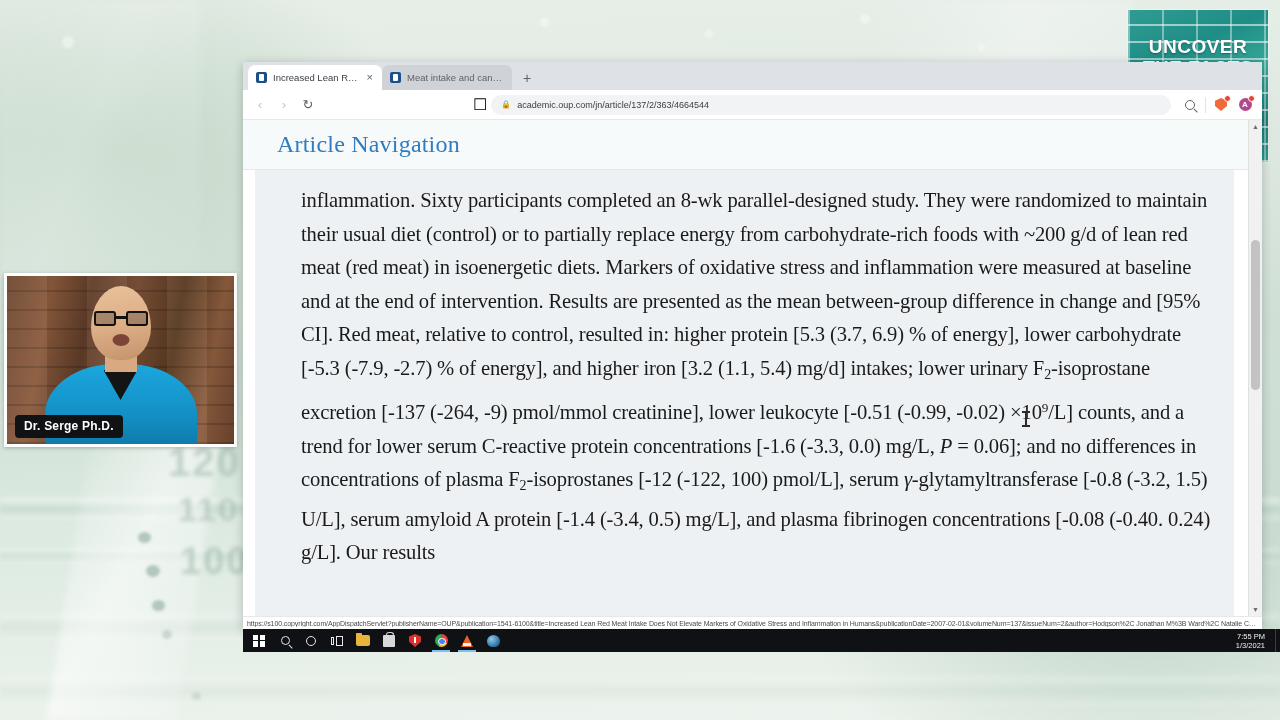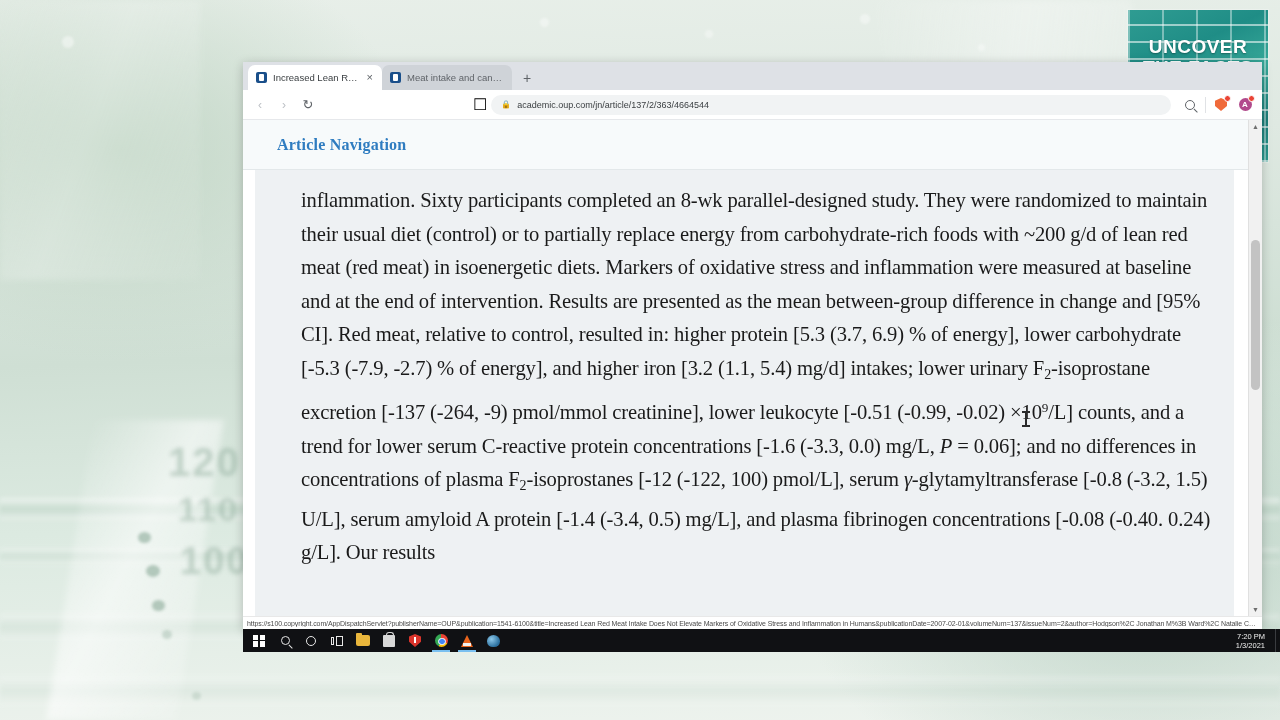--- a/index.html
+++ b/index.html
@@ -363,23 +363,22 @@
     height: 50px;
     background: #f7fafb;
     border-bottom: 1px solid #e3e8ea;
     display: flex;
     align-items: center;
     padding-left: 34px;
   }
   #article-nav-title {
     color: #2f7cc0;
     font-family: "Liberation Serif", serif;
-    font-size: 16px;
+    font-size: 24px;
     letter-spacing: .2px;
-    font-weight: bold;
   }
   .article-body-wrap {
     position: relative;
     height: calc(100% - 50px);
     background: #ffffff;
     display: flex;
   }
   .rail-left { width: 12px; background: #ffffff; flex: none; }
   .article-column {
     flex: 1;
@@ -592,20 +591,37 @@
   <div id="logo-badge">
     <div class="lg1">UNCOVER</div>
     <div class="lg2">THE FACTS</div>
     <div class="lgwith">with</div>
     <div class="lgbox">
       <div class="lgdr">DR</div>
       <div class="lgserge">SERGE</div>
     </div>
   </div>
 
+  <div id="webcam">
+    <div class="wall"></div>
+    <div class="person">
+      <div class="shirt">
+        <div class="collar-v"></div>
+      </div>
+      <div class="neck"></div>
+      <div class="head"></div>
+      <div class="glasses">
+        <div class="lens l"></div>
+        <div class="bridge"></div>
+        <div class="lens r"></div>
+      </div>
+      <div class="mouth"></div>
+    </div>
+    <div id="webcam-name">Dr. Serge Ph.D.</div>
+  </div>
 
   <div id="browser">
 
     <div class="tabstrip">
 
       <div class="tab active">
         <span class="favicon"></span>
         <span class="tab-title">Increased Lean Red Meat Intake</span>
         <span class="tab-close">×</span>
       </div>
@@ -717,19 +733,19 @@
     <div class="tb-item running">
       <span class="vlc-ic"></span>
     </div>
     <div class="tb-item">
       <span class="blue-ic"></span>
     </div>
 
     <div class="tb-spacer"></div>
 
     <div id="clock">
-      <div>7:20 PM</div>
+      <div>7:55 PM</div>
       <div>1/3/2021</div>
     </div>
     <div id="tray-show-desktop"></div>
   </div>
 
 </div>
 
 </body></html>

